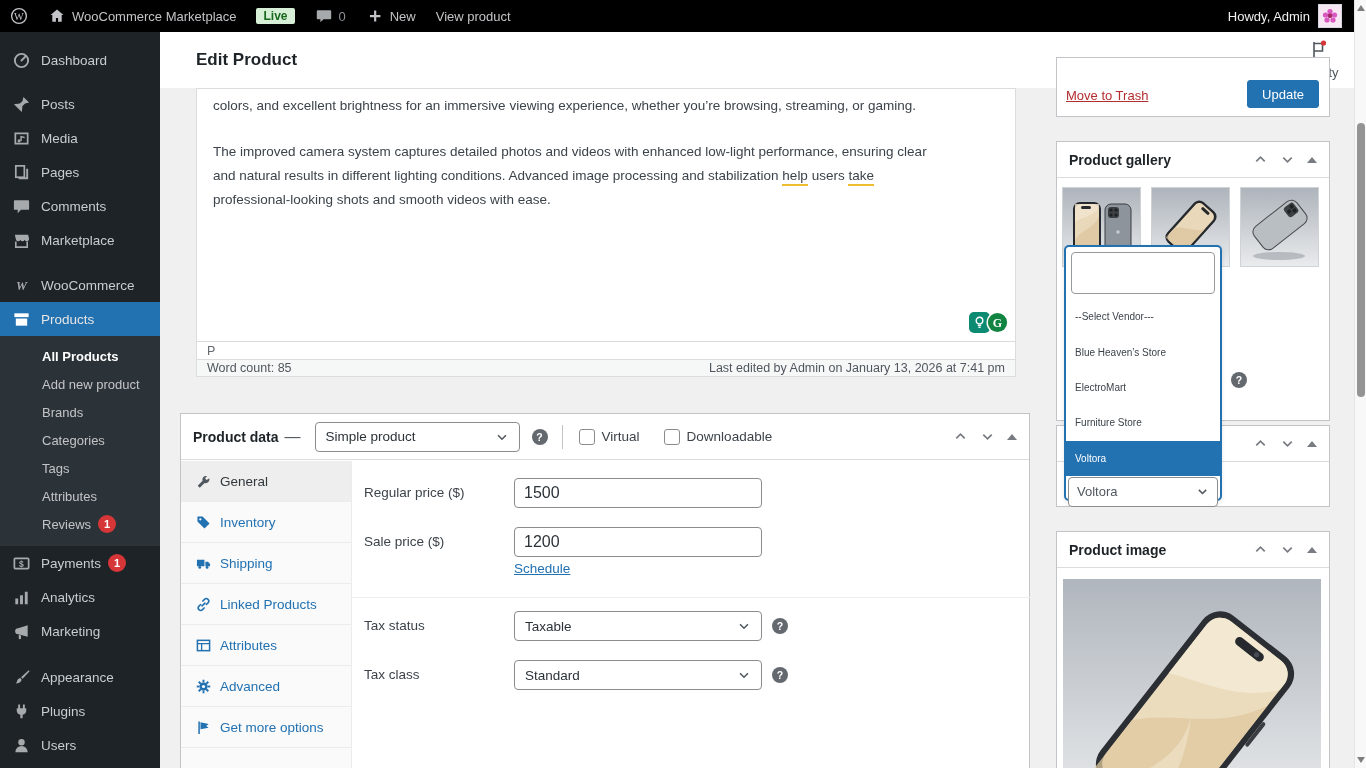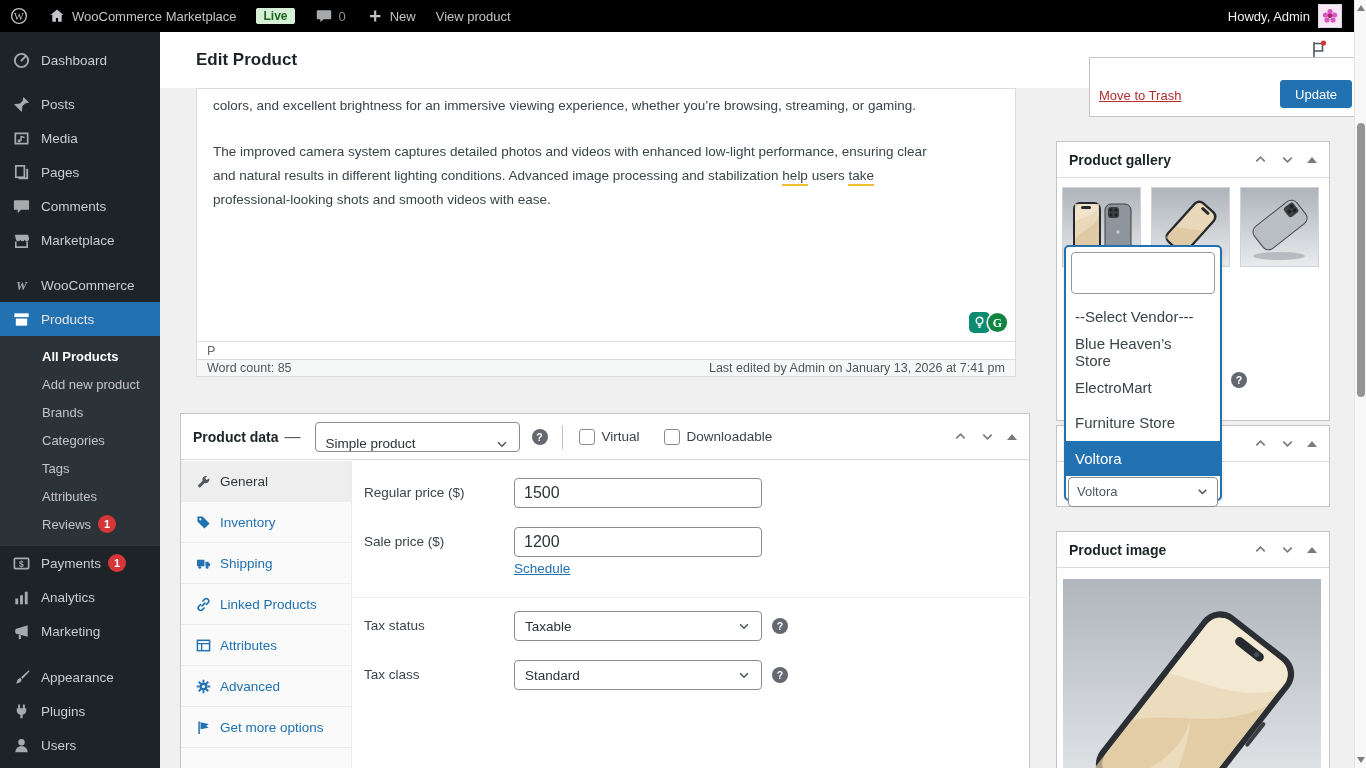--- a/index.html
+++ b/index.html
@@ -50,51 +50,51 @@
   .postbox { background:#fff; border:1px solid #c3c4c7; }
   .pb-head { display:flex; align-items:center; height:36px; padding:4px 12px; border-bottom:1px solid #dcdcde; }
   .pb-title { font-size:14px; font-weight:bold; color:#1d2327; }
   .pb-controls { margin-left:auto; display:flex; align-items:center; gap:12px; color:#787c82; }
   .pb-controls svg { width:15px; height:15px; cursor:pointer; }
   .toggle-tri { width:0; height:0; border-left:5px solid transparent; border-right:5px solid transparent; border-bottom:6px solid #787c82; cursor:pointer; }
 
   
   #pdata { left:180px; top:413px; width:850px; height:356px; }
   #pdata-head { display:flex; align-items:center; height:46px; padding:0 12px; border-bottom:1px solid #dcdcde; }
-  .pd-select { height:30px; border:1px solid #8c8c8c; border-radius:4px; background:#fff; display:flex; align-items:flex-end; justify-content:space-between; padding:0 10px; font-size:13.5px; color:#2c3338; cursor:pointer; }
+  .pd-select { height:30px; border:1px solid #8c8c8c; border-radius:4px; background:#fff; display:flex; align-items:center; justify-content:space-between; padding:0 10px; font-size:13.5px; color:#2c3338; cursor:pointer; }
   .pd-select svg { width:14px; height:14px; color:#50575e; }
   .help { width:16px; height:16px; border-radius:50%; background:#646970; color:#fff; font-size:10.5px; font-weight:bold; display:inline-flex; align-items:center; justify-content:center; cursor:pointer; flex:0 0 16px; }
   .help::after { content:"?"; }
   .vline { width:1px; height:24px; background:#c3c4c7; }
   .cb { width:16px; height:16px; border:1px solid #8c8c8c; border-radius:3px; background:#fff; cursor:pointer; }
   .cb-label { font-size:13.5px; color:#3c434a; margin-left:7px; }
   #pd-tabs { position:absolute; left:0; top:47px; width:171px; bottom:0; background:#fafafa; border-right:1px solid #ececec; }
   .pd-tab { height:41px; display:flex; align-items:center; padding-left:15px; font-size:13.5px; color:#2271b1; border-bottom:1px solid #ececec; cursor:pointer; }
   .pd-tab svg { width:15px; height:15px; margin-right:9px; }
   .pd-tab.active { background:#eee; color:#32373c; }
   .form-label { position:absolute; font-size:13.5px; color:#3c434a; }
   .wc-input { position:absolute; height:30px; width:248px; border:1px solid #8c8c8c; border-radius:4px; font-size:16px; padding:0 9px; color:#2c3338; font-family:"Liberation Sans",sans-serif; }
   .wc-selbox { position:absolute; height:30px; width:248px; border:1px solid #8c8c8c; border-radius:4px; background:#fff; display:flex; align-items:center; justify-content:space-between; padding:0 10px; font-size:13.5px; color:#2c3338; cursor:pointer; }
   .wc-selbox svg { width:14px; height:14px; color:#50575e; }
   .link { color:#2271b1; text-decoration:underline; cursor:pointer; }
 
   
-  #publishbox { left:1056px; top:57px; width:274px; height:60px;margin-left:33px; }
+  #publishbox { left:1056px; top:57px; width:274px; height:60px; }
   #trash { position:absolute; left:9px; top:30px; font-size:13px; color:#b32d2e; text-decoration:underline; cursor:pointer; }
   #update { position:absolute; right:10px; top:22px; height:28px; padding:0 14px; background:#2271b1; border:1px solid #2271b1; border-radius:3px; color:#fff; font-size:13px; cursor:pointer; font-family:"Liberation Sans",sans-serif; }
   #gallery { left:1056px; top:141px; width:274px; height:280px; }
   .thumb { position:absolute; top:45px; width:79px; height:80px; border:1px solid #d0d3d6; cursor:pointer; }
   #vendorbox { left:1056px; top:425px; width:274px; height:82px; }
   #imagebox { left:1056px; top:531px; width:274px; height:238px; }
   #mainimg { position:absolute; left:6px; top:47px; width:258px; height:191px; overflow:hidden; cursor:pointer; }
 
   
   #s2 { left:1064px; top:245px; width:158px; height:256px; background:#fff; border:2px solid #2271b1; border-radius:5px; z-index:55; box-shadow:0 2px 4px rgba(0,0,0,.1); }
   #s2-search { margin:5px; width:144px; height:42px; border:1px solid #999; border-radius:4px; padding:0 8px; font-size:13px; font-family:"Liberation Sans",sans-serif; }
-  .s2-opt { height:35.4px; display:flex; align-items:center; padding:0 9px; font-size:15px; color:#3c434a; cursor:pointer; }
+  .s2-opt { height:35.4px; display:flex; align-items:center; padding:0 9px; font-size:10px; color:#3c434a; cursor:pointer; }
   .s2-opt.hl { background:#2271b1; color:#fff; }
   #s2-select { margin:1px 2px; height:30px; border:1px solid #8c8c8c; border-radius:4px; display:flex; align-items:center; justify-content:space-between; padding:0 8px; font-size:13px; color:#50575e; cursor:pointer; background:#fff; }
   #s2-select svg { width:13px; height:13px; color:#50575e; }
   #vendor-help { left:1231px; top:372px; }
 
   
   #sb { right:0; top:0; width:12px; height:768px; background:#f8f8f8; border-left:1px solid #e5e5e5; z-index:70; }
   #sb-thumb { position:absolute; left:2px; top:123px; width:8px; height:274px; background:#949494; border-radius:4px; cursor:pointer; }
   .sb-arrow { position:absolute; left:2px; width:0; height:0; border-left:4px solid transparent; border-right:4px solid transparent; cursor:pointer; }
   #sb-up { top:5px; border-bottom:6px solid #7e7e7e; }

